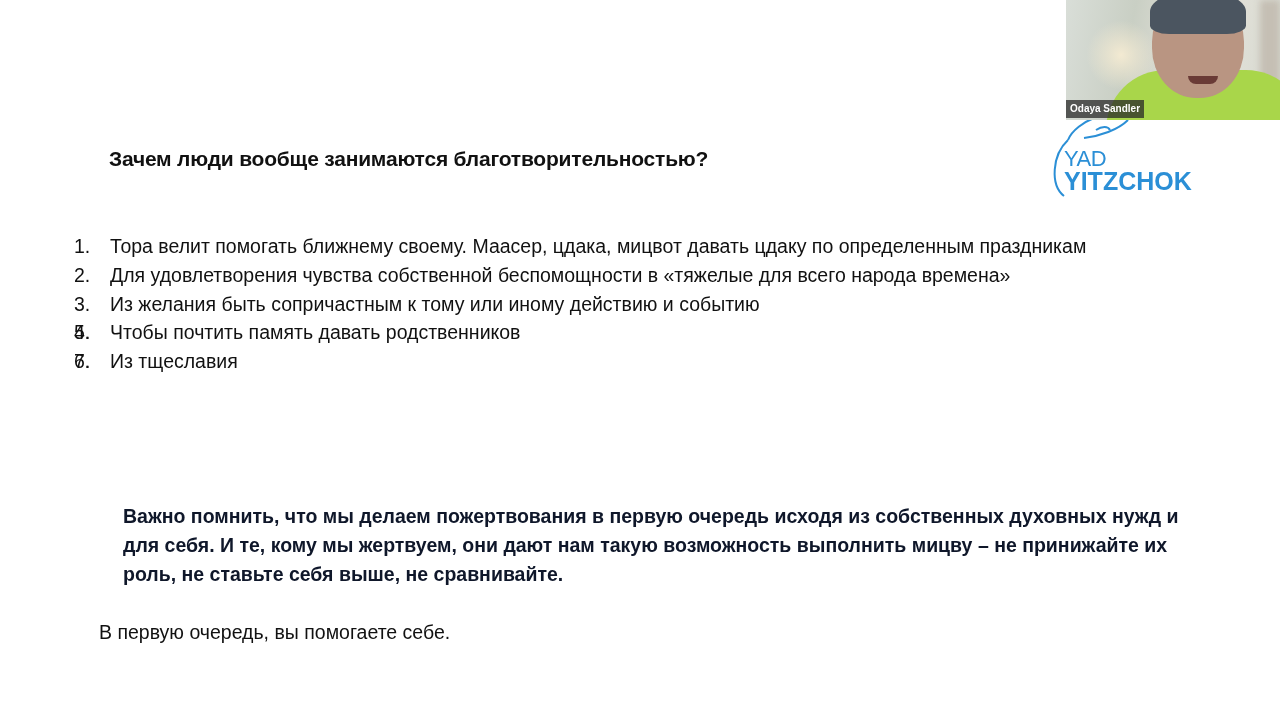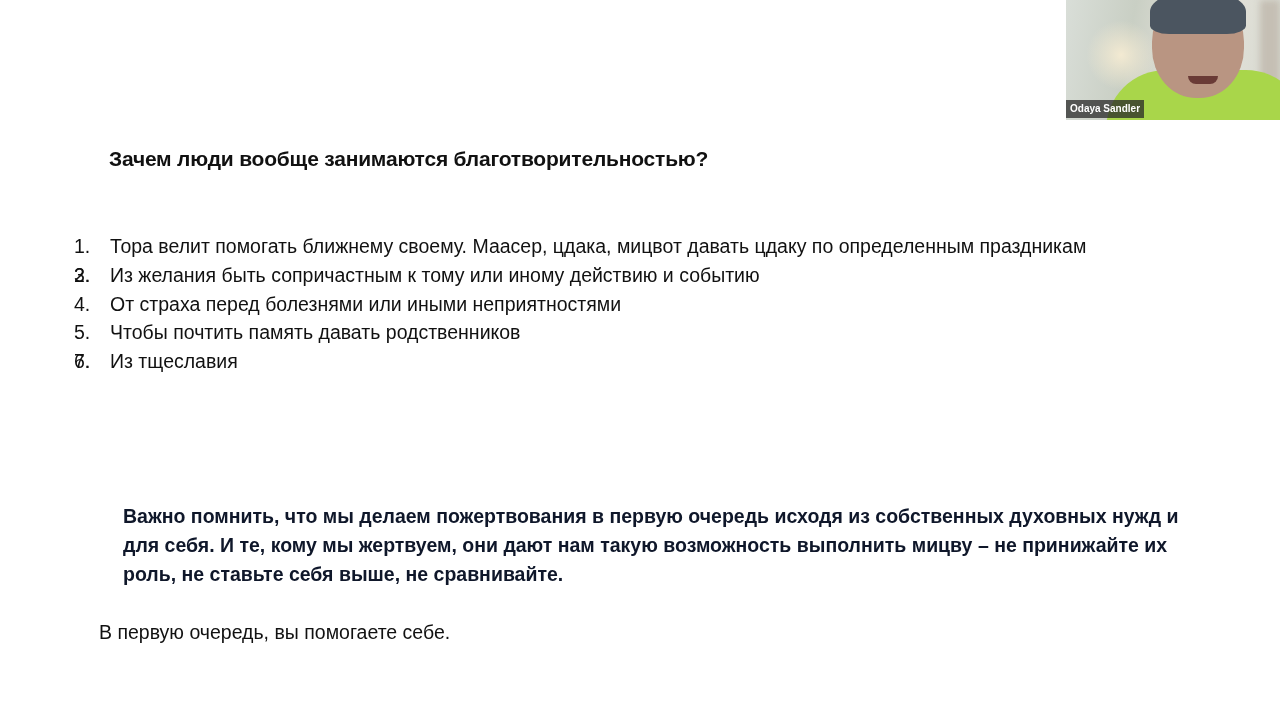--- a/index.html
+++ b/index.html
@@ -175,46 +175,60 @@
 
   <div class="slide-title">Зачем люди вообще занимаются благотворительностью?</div>
 
   <ol class="reasons-list">
     <li>
       <span class="num">1.</span>
       <span>Тора велит помогать ближнему своему. Маасер, цдака, мицвот давать цдаку по определенным праздникам</span>
     </li>
     <li>
       <span class="num">2.</span>
+      <span>Для удовлетворения чувства собственной беспомощности в «тяжелые для всего народа времена»</span>
     </li>
     <li>
       <span class="num">3.</span>
       <span>Из желания быть сопричастным к тому или иному действию и событию</span>
     </li>
     <li>
       <span class="num">4.</span>
-      <span>От страха перед болезнями или иными неприятностями</span>
     </li>
     <li>
       <span class="num">5.</span>
       <span>Чтобы почтить память давать родственников</span>
     </li>
     <li>
       <span class="num">6.</span>
     </li>
     <li>
       <span class="num">7.</span>
       <span>Из тщеславия</span>
     </li>
   </ol>
 
   <div class="note-bold">Важно помнить, что мы делаем пожертвования в первую очередь исходя из собственных духовных нужд и для себя. И те, кому мы жертвуем, они дают нам такую возможность выполнить мицву – не принижайте их роль, не ставьте себя выше, не сравнивайте.</div>
 
   <div class="note-plain">В первую очередь, вы помогаете себе.</div>
 
+  <div class="logo">
+    <svg width="160" height="140" viewBox="0 0 160 140">
+
+      <polyline points="28,14 44,14 36,28 28,14" fill="none" stroke="#2b8fd6" stroke-width="2"></polyline>
+      <polyline points="28,28 44,28 36,14" fill="none" stroke="#2b8fd6" stroke-width="2"></polyline>
+
+      <path d="M24,80 C8,95 6,125 20,136" fill="none" stroke="#2b8fd6" stroke-width="2"></path>
+      <path d="M24,80 C28,70 40,62 50,58" fill="none" stroke="#2b8fd6" stroke-width="2"></path>
+      <path d="M40,78 C56,76 74,70 84,60" fill="none" stroke="#2b8fd6" stroke-width="2"></path>
+      <path d="M52,70 C58,66 64,66 66,70" fill="none" stroke="#2b8fd6" stroke-width="2"></path>
+    </svg>
+    <div class="logo-yad">YAD</div>
+    <div class="logo-yitzchok">YITZCHOK</div>
+  </div>
 
 </div>
 
 <div class="video-tile">
   <div class="video-bg-light"></div>
   <div class="video-right-blur"></div>
   <div class="video-shirt"></div>
   <div class="video-head"></div>
   <div class="video-hair"></div>
   <div class="video-mouth"></div>

